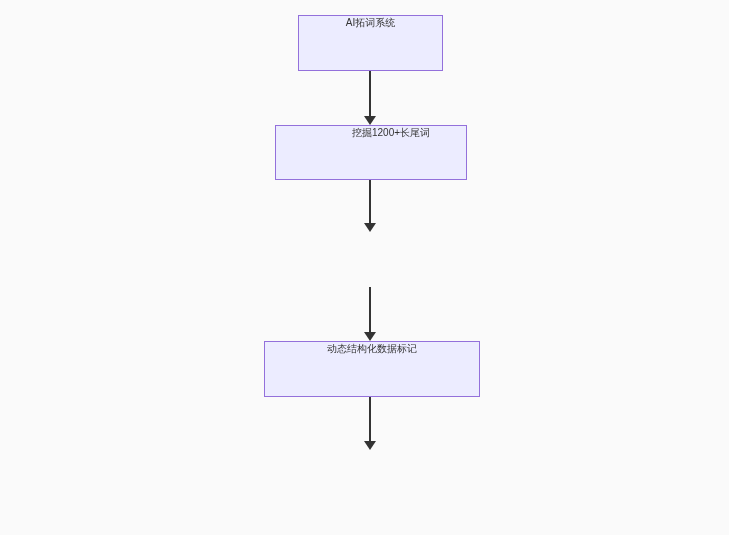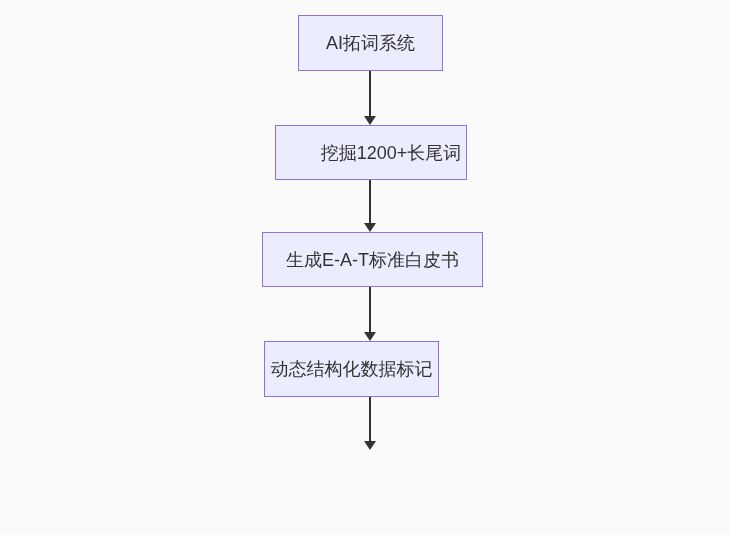--- a/index.html
+++ b/index.html
@@ -17,31 +17,30 @@
     position: relative;
     width: 729px;
     height: 535px;
   }
   .node {
     position: absolute;
     box-sizing: border-box;
     background: #ECECFF;
     border: 1px solid #9370DB;
     color: #333333;
-    font-size: 18px;
+    font-size: 10px;
     display: flex;
-    align-items: center;
     justify-content: center;
     text-align: center;
     white-space: nowrap;
   }
   .node1 { left: 298px; top: 15px;  width: 145px; height: 56px; }
   .node2 { left: 275px; top: 125px; width: 192px; height: 55px; padding-left: 40px; }
   .node3 { left: 262px; top: 232px; width: 221px; height: 55px; }
-  .node4 { left: 264px; top: 341px; width: 175px; height: 56px; }
+  .node4 { left: 264px; top: 341px; width: 216px; height: 56px; }
   .node5 { left: 258px; top: 450px; width: 224px; height: 57px; }
 
   .edge {
     position: absolute;
     left: 363px;           
     width: 14px;
     display: flex;
     flex-direction: column;
     align-items: center;
   }
@@ -79,23 +78,20 @@
 
   <div class="node node2">
     <span>挖掘1200+长尾词</span>
   </div>
 
   <div class="edge edge2">
     <div class="edge-line"></div>
     <div class="edge-arrowhead"></div>
   </div>
 
-  <div class="node node3">
-    <span>生成E-A-T标准白皮书</span>
-  </div>
 
   <div class="edge edge3">
     <div class="edge-line"></div>
     <div class="edge-arrowhead"></div>
   </div>
 
   <div class="node node4">
     <span>动态结构化数据标记</span>
   </div>
 

